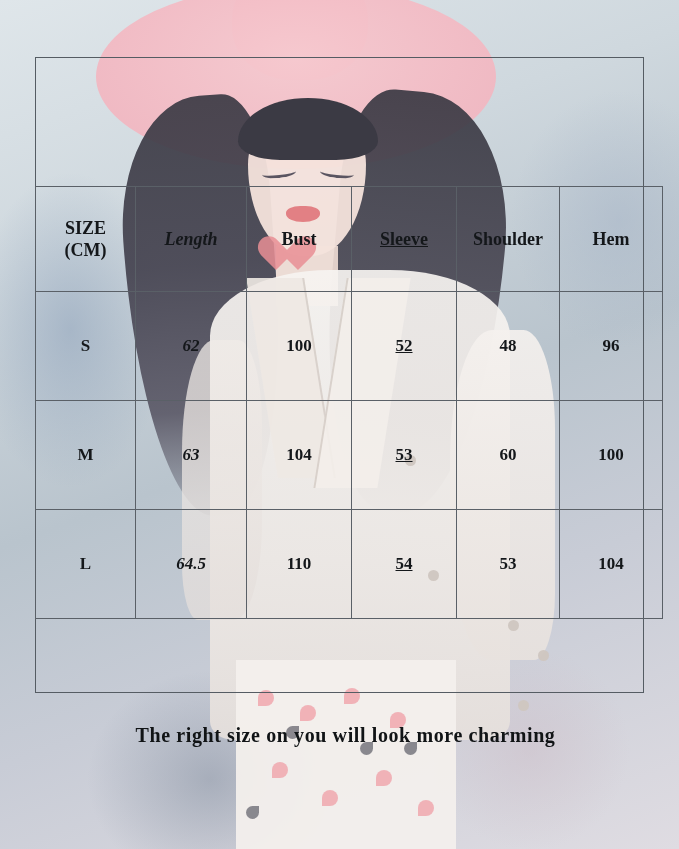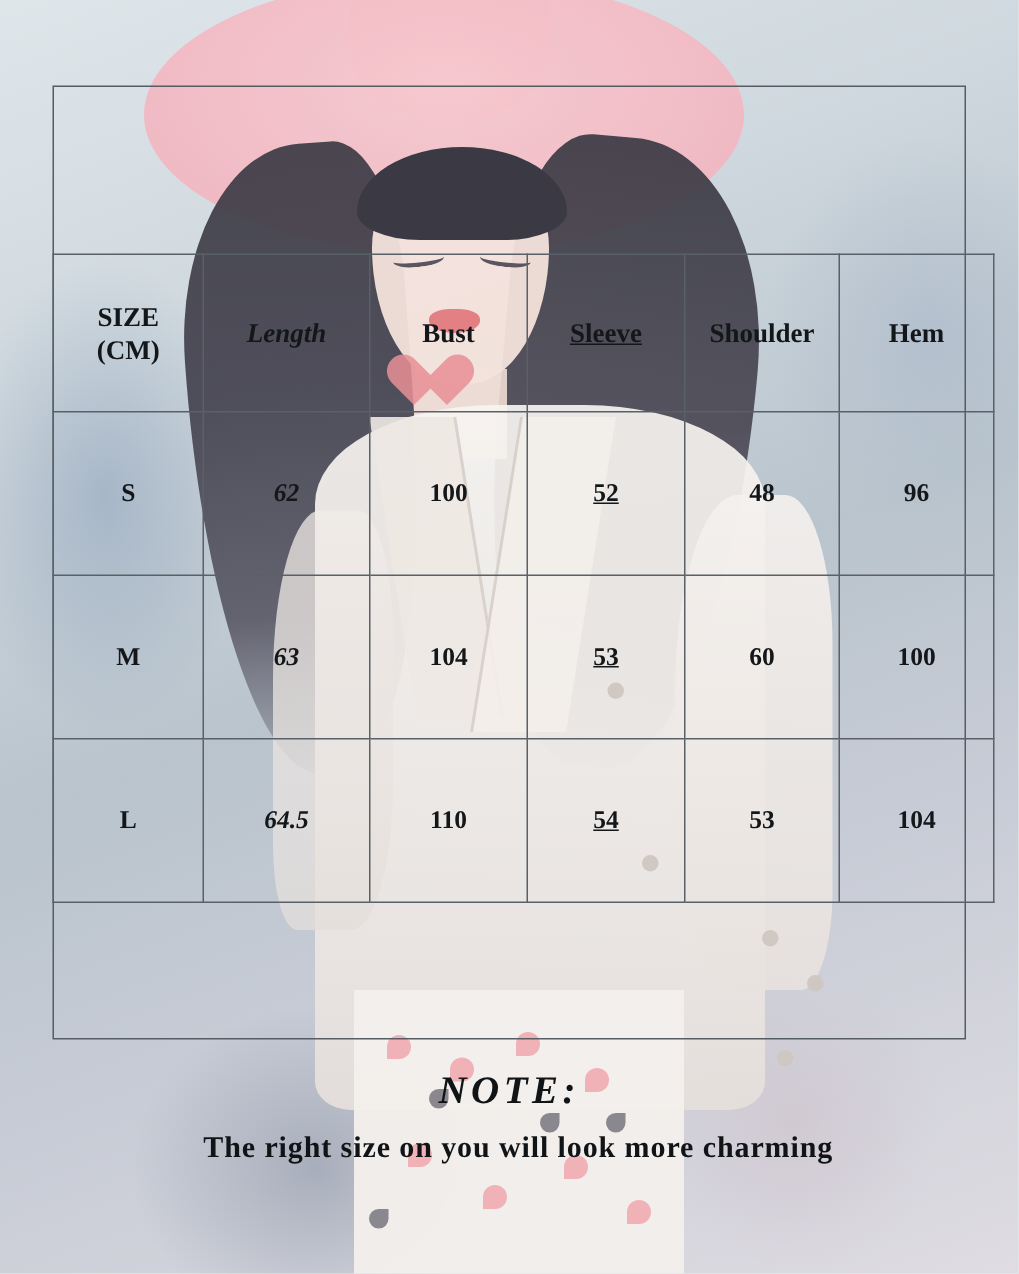--- a/index.html
+++ b/index.html
@@ -266,21 +266,21 @@
     top: 30px;
     text-align: center;
     font-size: 40px;
     letter-spacing: 2px;
     color: #15171a;
     font-family: "Liberation Serif", serif;
   }
   table.size-table {
     position: absolute;
     left: 0;
-    top: 112px;
+    top: 129px;
     width: 609px;
     border-collapse: collapse;
     table-layout: fixed;
     padding-left: 35px;
   }
   table.size-table td {
     border: 1px solid #5a6067;
     text-align: center;
     font-weight: bold;
     font-size: 17px;
@@ -419,17 +419,16 @@
           <td class="c3">54</td>
           <td class="c4">53</td>
           <td class="c5">104</td>
         </tr>
 
       </tbody>
     </table>
   </div>
 
   <div class="note">
-    <div class="note-title">NOTE:</div>
     <div class="note-text">The right size on you will look more charming</div>
   </div>
 
 </div>
 
 </body></html>

